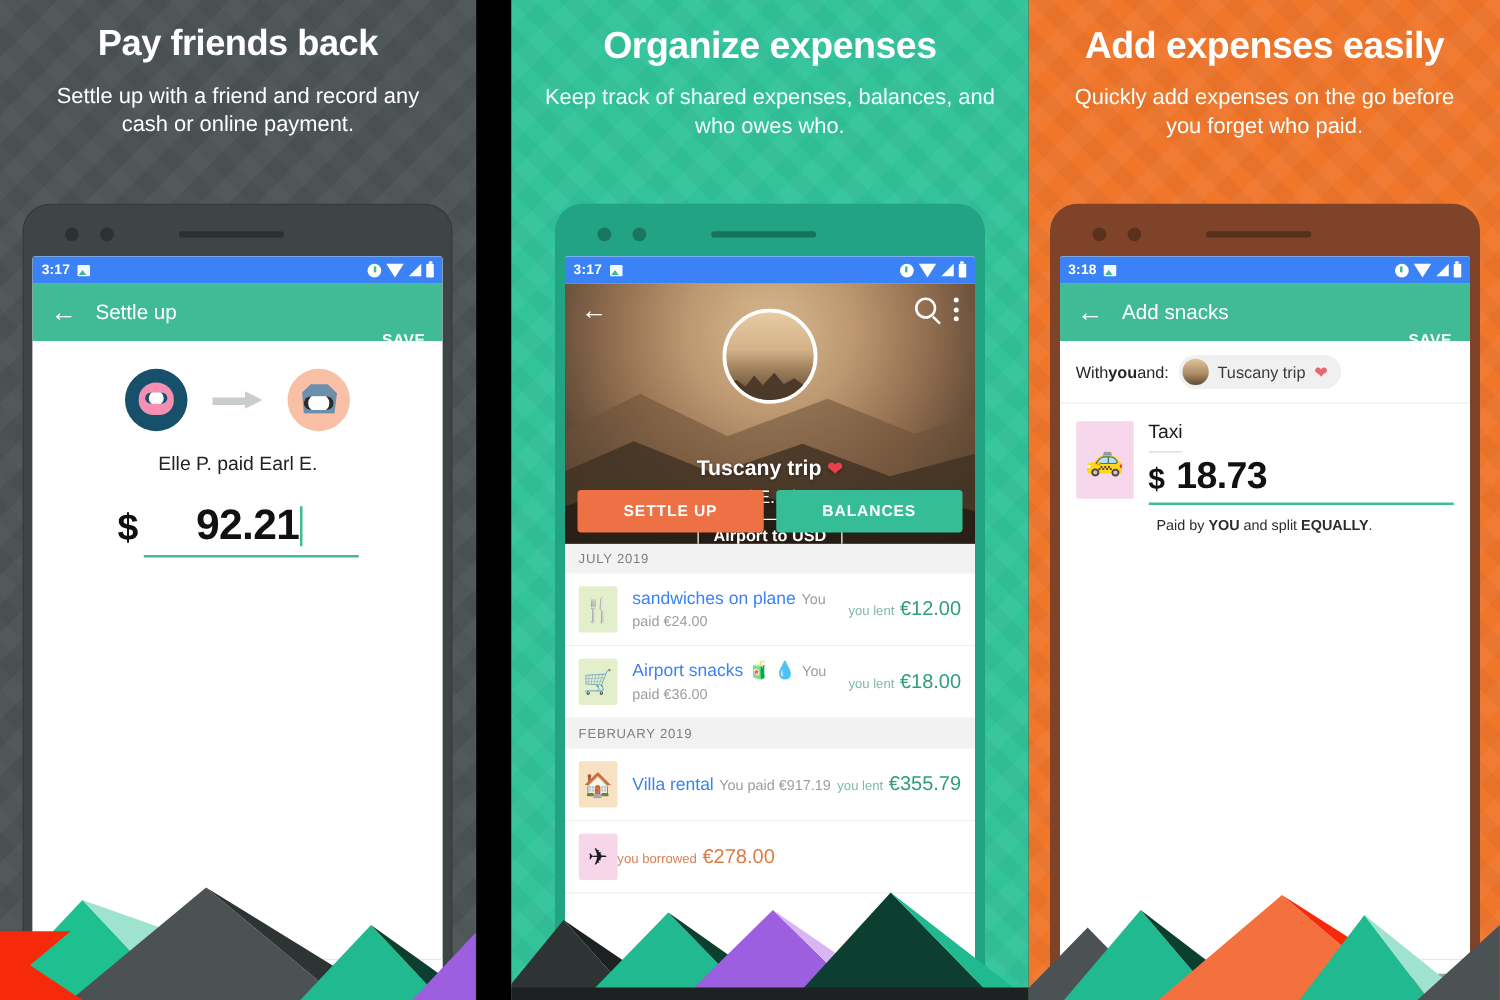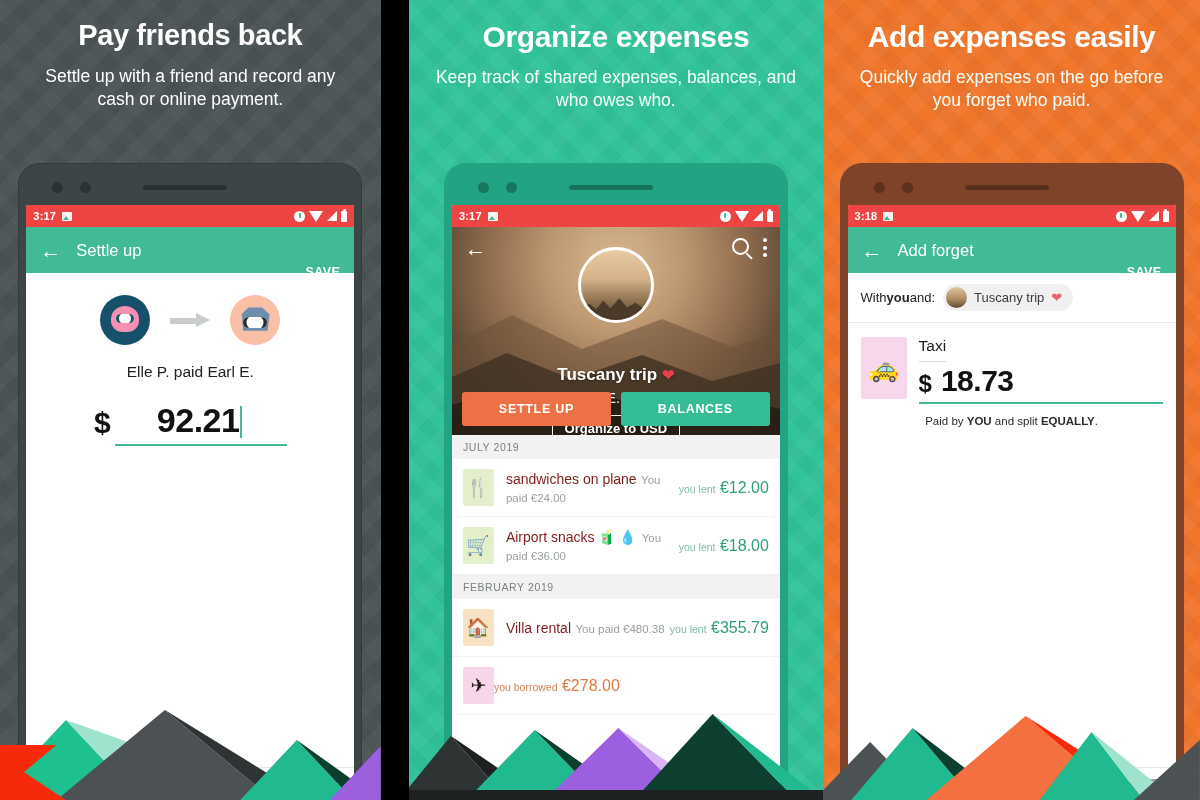--- a/index.html
+++ b/index.html
@@ -53,21 +53,21 @@
   .bezel-dots i { width:11px; height:11px; border-radius:50%; background:rgba(0,0,0,.28); display:block; }
   .bezel-speaker { position:absolute; top:22px; left:125px; width:84px; height:5px; border-radius:3px; background:rgba(0,0,0,.3); }
 
   .screen {
     position:relative; width:328px; height:598px; background:#fff;
     overflow:hidden; border-radius:2px 2px 0 0;
   }
 
   
   .statusbar {
-    height:22px; background:#ef4444; display:flex; align-items:center;
+    height:22px; background:#3b82f6; display:flex; align-items:center;
     padding:0 7px; color:#fff; font-size:11px; font-weight:bold;
   }
   .statusbar .time { letter-spacing:.2px; }
   .statusbar .sb-left { display:flex; align-items:center; gap:6px; }
   .statusbar .spacer { flex:1; }
   .statusbar .sb-right { display:flex; align-items:center; gap:4px; }
   .ic-img { width:10px; height:9px; background:#fff; border-radius:1px; position:relative; opacity:.95;}
   .ic-img:after{ content:''; position:absolute; left:1px; bottom:1px; width:0;height:0;
     border-left:3px solid transparent;border-right:3px solid transparent;border-bottom:4px solid #41bb96;}
   .ic-alarm { width:11px;height:11px;border-radius:50%;background:#fff;position:relative;}
@@ -179,21 +179,21 @@
   
   .sect { background:#f2f2f2; padding:6px 11px; font-size:10.5px; color:#7a7f7f; letter-spacing:.6px; }
   .exp { display:flex; align-items:center; padding:10px 11px; border-bottom:1px solid #f0f0f0; background:#fff; }
   .exp .eic { width:31px; height:37px; border-radius:2px; display:flex; align-items:center; justify-content:center;
      font-size:19px; color:#1a1a1a; flex:0 0 auto; }
   .exp .eic.food { background:#e3efcb; }
   .exp .eic.cart { background:#e3efcb; }
   .exp .eic.home { background:#f7e2c4; }
   .exp .eic.plane { background:#f7d6ea; }
   .exp .etxt { flex:1; padding-left:12px; min-width:0; }
-  .exp .etitle { font-size:14px; color:#7f1d1d; white-space:nowrap; overflow:hidden; }
+  .exp .etitle { font-size:14px; color:#3b82f6; white-space:nowrap; overflow:hidden; }
   .exp .esub { font-size:11.5px; color:#9a9f9f; margin-top:2px; }
   .exp .eamt { text-align:right; flex:0 0 auto; }
   .exp .elab { font-size:10.5px; color:#7fb9a6; }
   .exp .elab.bor { color:#d3825a; }
   .exp .eval { font-size:16px; color:#2e9e7e; margin-top:1px; }
   .exp .eval.bor { color:#de7a43; }
 
   
   .withrow { display:flex; align-items:center; padding:11px 13px; border-bottom:1px solid #ececec; background:#fff; font-size:13px; color:#242424;}
   .withrow b { font-weight:bold; }
@@ -358,21 +358,21 @@
               </span>
           </div>
           <div class="hero-av">
               <span class="silh"></span>
             </div>
           <div class="hero-name">
             <span>Tuscany trip</span>
             <span class="hrt">❤</span>
           </div>
           <div class="hero-sub">You owe Earl E. Phant €92.21.</div>
-          <span class="convert">Organize to USD</span>
+          <span class="convert">Airport to USD</span>
           <div class="hero-btns">
             <span class="hb settle">SETTLE UP</span>
             <span class="hb bal">BALANCES</span>
           </div>
         </div>
 
         <div class="sect">JULY 2019</div>
 
         <div class="exp">
           <span class="eic food">🍴</span>
@@ -397,21 +397,21 @@
             <span class="eval">€18.00</span>
           </span>
         </div>
 
         <div class="sect">FEBRUARY 2019</div>
 
         <div class="exp">
           <span class="eic home">🏠</span>
           <span class="etxt">
             <span class="etitle">Villa rental</span>
-            <span class="esub">You paid €480.38</span>
+            <span class="esub">You paid €917.19</span>
           </span>
           <span class="eamt">
             <span class="elab">you lent</span>
             <span class="eval">€355.79</span>
           </span>
         </div>
 
         <div class="exp">
           <span class="eic plane">✈</span>
           <span class="eamt">
@@ -461,21 +461,21 @@
           <div class="sb-right">
             <span class="ic-alarm"></span>
             <span class="ic-wifi"></span>
             <span class="ic-sig"></span>
             <span class="ic-bat"></span>
           </div>
         </div>
 
         <div class="appbar">
           <span class="back">←</span>
-          <span class="title">Add forget</span>
+          <span class="title">Add snacks</span>
           <span class="save">SAVE</span>
         </div>
 
         <div class="withrow">
           <span>With </span>
             <b>you</b>
             <span> and:</span>
           <span class="chip">
             <span class="cav"></span>
             <span>Tuscany trip</span>

